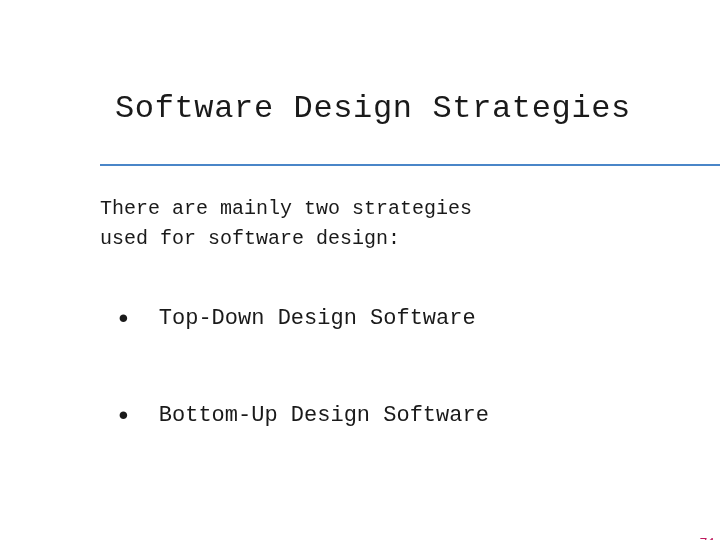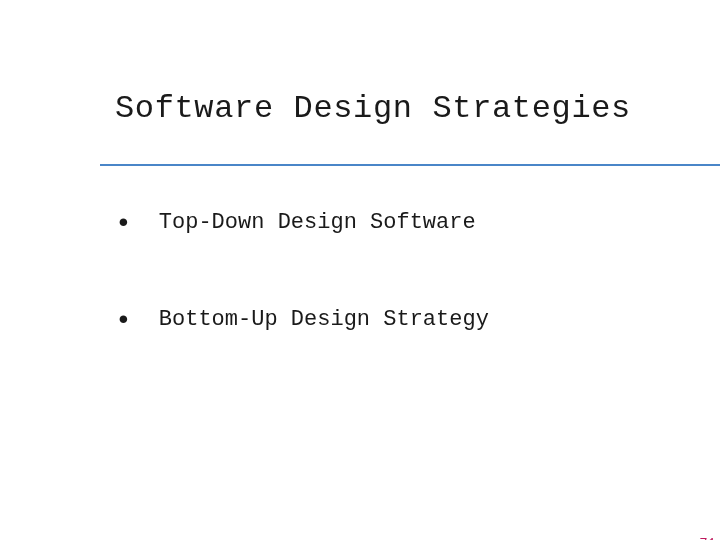--- a/index.html
+++ b/index.html
@@ -93,27 +93,28 @@
 <body>
 
 <div class="slide">
 
   <div class="title-section">
     <h1 class="slide-title">Software Design Strategies</h1>
   </div>
 
   <div class="title-divider"></div>
 
+  <p class="intro-text">There are mainly two strategies<br>used for software design:</p>
 
   <ul class="bullet-list">
     <li class="bullet-item">
       <span class="bullet-dot">•</span>
       <span class="bullet-text">Top-Down Design Software</span>
     </li>
     <li class="bullet-item">
       <span class="bullet-dot">•</span>
-      <span class="bullet-text">Bottom-Up Design Strategy</span>
+      <span class="bullet-text">Bottom-Up Design Software</span>
     </li>
   </ul>
 
   <div class="page-number">71</div>
 
 </div>
 
 </body></html>

